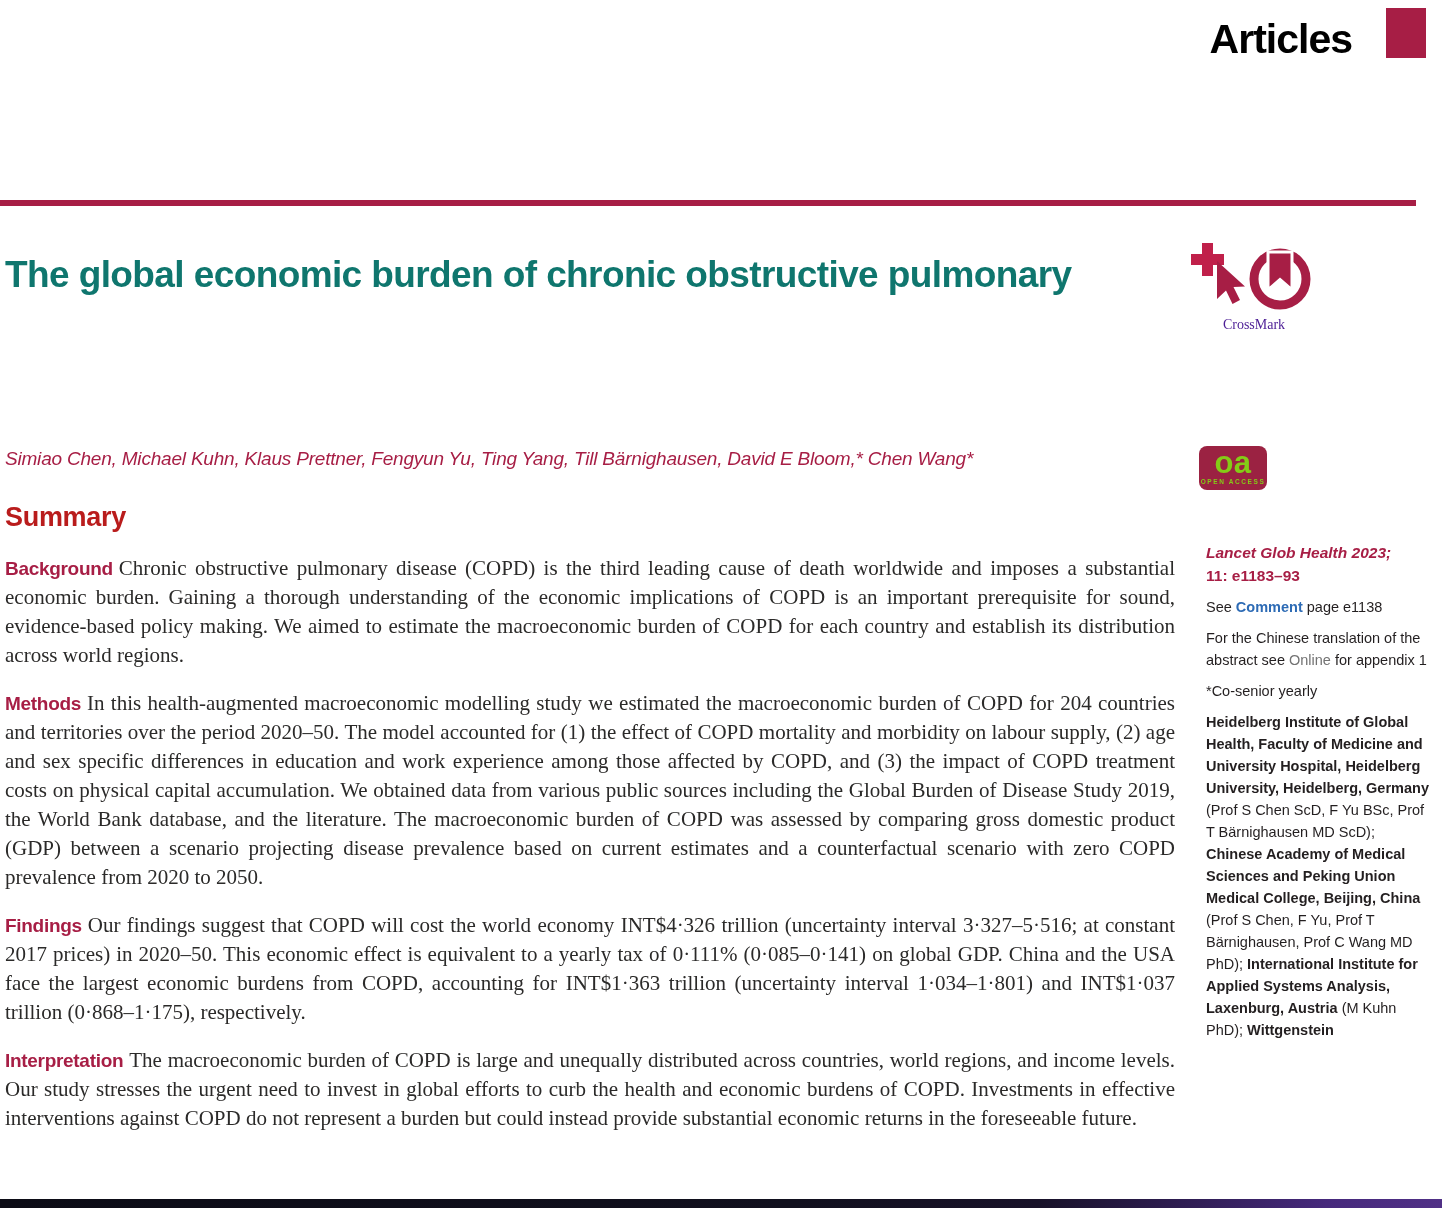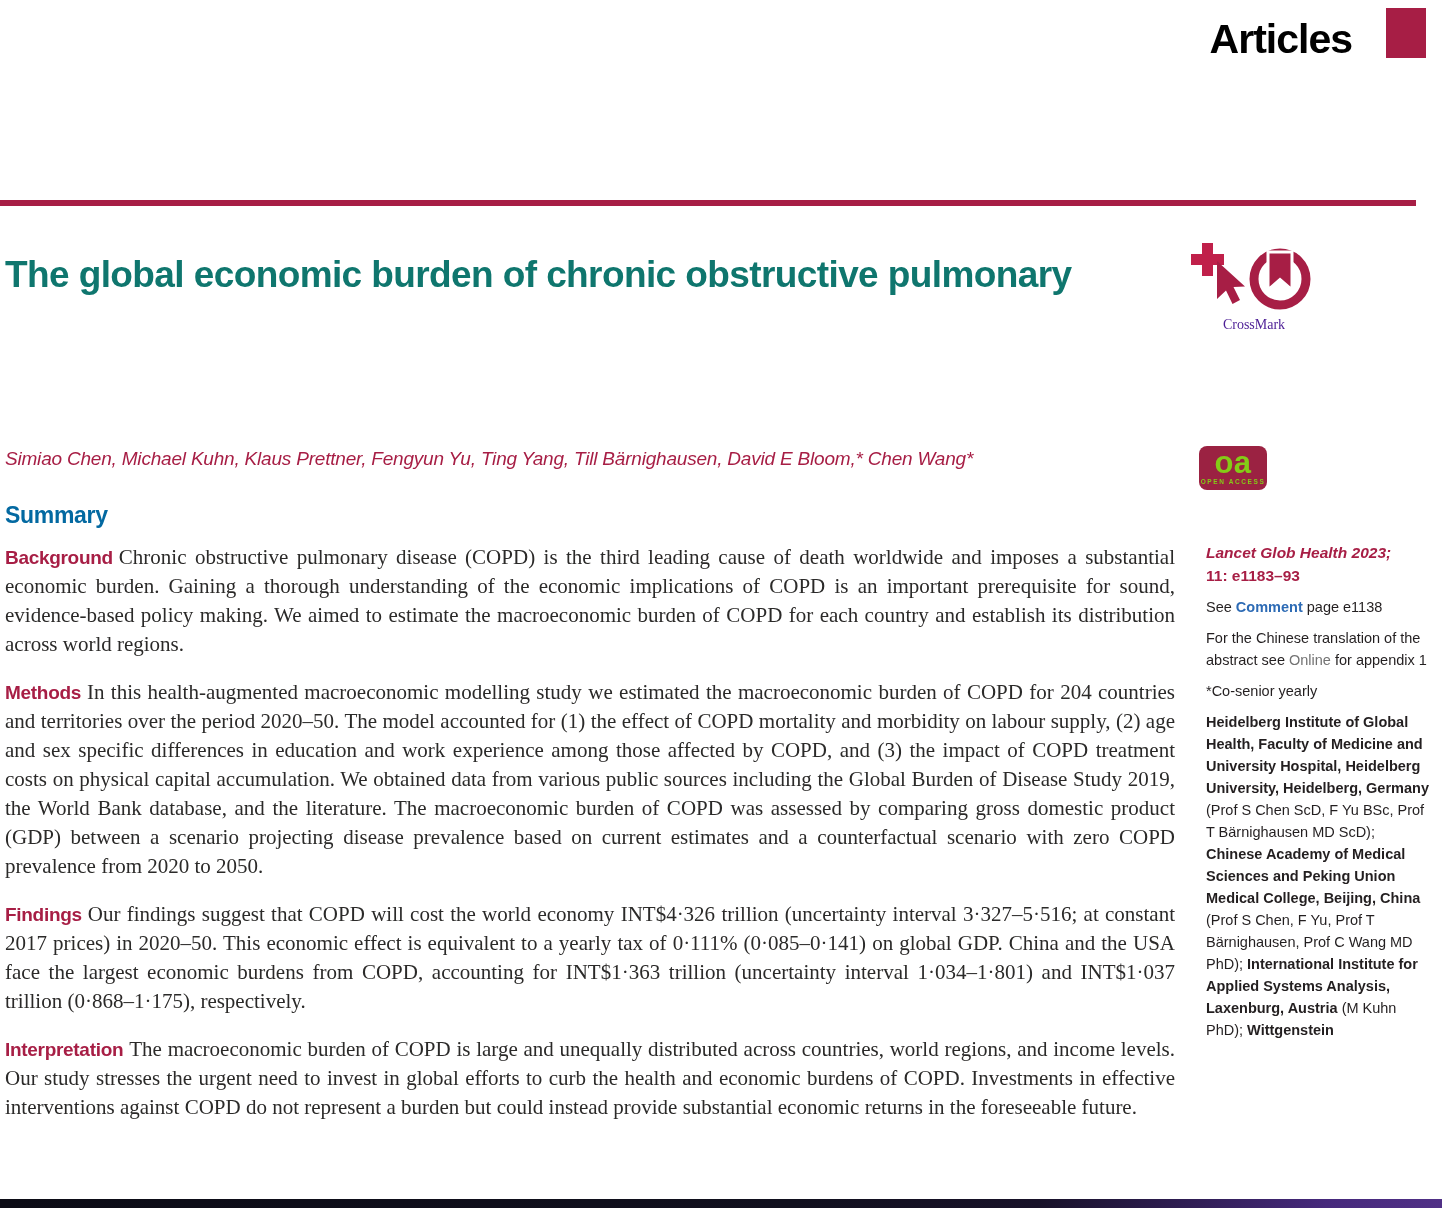--- a/index.html
+++ b/index.html
@@ -47,21 +47,21 @@
     position:absolute; left:1199px; top:446px; width:68px; height:44px;
     background:#9B2242; border-radius:8px; color:#84cc16;
     display:flex; flex-direction:column; align-items:center; justify-content:center;
   }
   .oa-abbr { font-size:31px; font-weight:bold; line-height:0.78; letter-spacing:0.5px; }
   .oa-sub  { font-size:6.5px; font-weight:bold; letter-spacing:1.6px; margin-top:3px; }
 
   
   .summary-block { position:absolute; left:5px; top:502px; width:1170px; }
   .summary-heading {
-    font-size:23px; font-weight:bold; color:#0369a1; margin:0 0 14px 0; letter-spacing:-0.3px;
+    font-size:27px; font-weight:bold; color:#b91c1c; margin:0 0 21px 0; letter-spacing:-0.3px;
   }
   .para {
     font-family:"Liberation Serif", serif;
     font-size:21px; line-height:29px; text-align:justify; color:#2B2A29;
     margin:0 0 19px 0;
   }
   .sec-label {
     font-family:"Liberation Sans", sans-serif;
     font-size:19px; font-weight:bold; color:#A71E45; letter-spacing:-0.3px;
     padding-right:6px;

